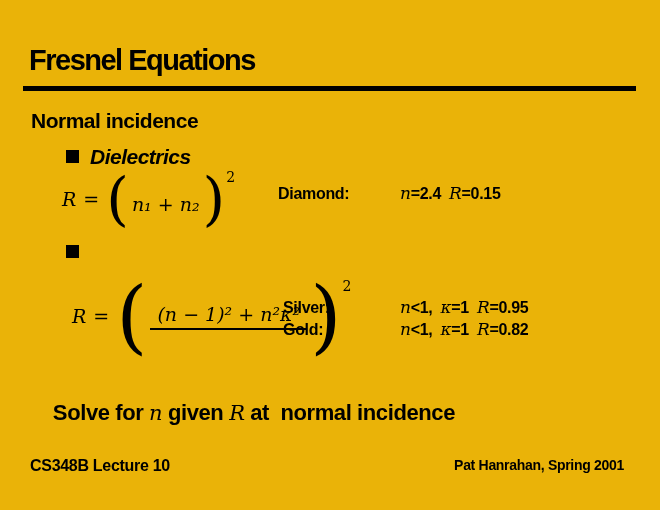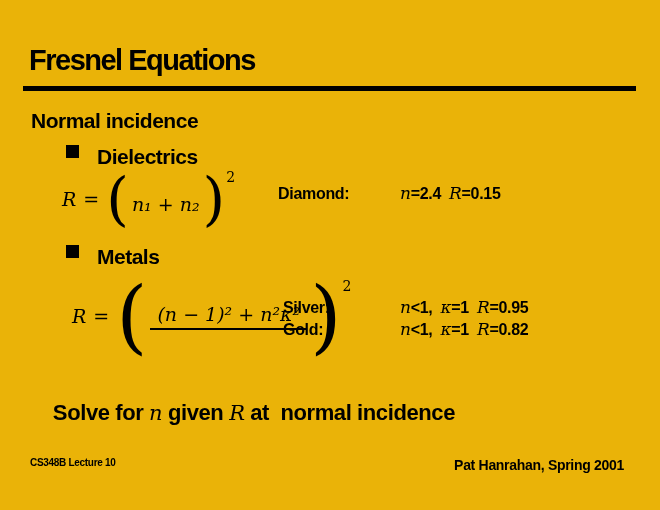--- a/index.html
+++ b/index.html
@@ -9,22 +9,22 @@
   }
   .title {
     position:absolute; left:29px; top:46px;
     font-size:29px; font-weight:bold; letter-spacing:-1.5px; line-height:1;
   }
   .rule { position:absolute; left:23px; top:86px; width:613px; height:5px; background:#000; }
   .heading {
     position:absolute; left:31px; top:109px;
     font-size:21px; font-weight:bold; letter-spacing:-0.5px; line-height:1.1;
   }
-  .bullet-row { position:absolute; display:flex; align-items:flex-start; gap:18px;
-    font-size:21px; font-weight:bold; letter-spacing:-0.5px; line-height:1.1; }
+  .bullet-row { position:absolute; display:flex; align-items:center; gap:11px;
+    font-size:21px; font-weight:bold; letter-spacing:-0.5px; line-height:1.1;font-style:italic; }
   .bullet-row .square { width:13px; height:13px; background:#000; flex:0 0 auto; }
   #dielectrics-row { left:66px; top:145px; }
   #metals-row { left:66px; top:245px; }
 
   .formula {
     position:absolute; display:flex; align-items:center;
     font-family:"DejaVu Serif","Liberation Serif","DejaVu Sans",serif;
     font-style:italic; font-size:19px; line-height:1.15;
   }
   #formula-dielectric { left:62px; top:168px; height:64px; }
@@ -52,21 +52,21 @@
     font-style:italic; font-weight:normal; font-size:17px;
   }
   .solve {
     position:absolute; left:30px; top:377px; font-size:22px; font-weight:bold;
     letter-spacing:-0.4px; white-space:pre-wrap; line-height:1.1;
   }
   .solve .svar {
     font-family:"DejaVu Serif","Liberation Serif","DejaVu Sans",serif;
     font-style:italic; font-weight:normal; font-size:21px;
   }
-  .footer-left { position:absolute; left:30px; top:457px; font-size:10px; font-weight:bold; letter-spacing:-0.3px; }
+  .footer-left { position:absolute; left:30px; top:457px; font-size:16px; font-weight:bold; letter-spacing:-0.3px; }
   .footer-right { position:absolute; right:36px; top:457px; font-size:14px; font-weight:bold; letter-spacing:-0.3px; }
 </style>
 </head>
 <body>
 
 <div class="slide">
 
   <div class="title">Fresnel Equations</div>
   <div class="rule"></div>
 
@@ -91,21 +91,20 @@
   <div class="examples" id="dielectric-examples">
     <div class="ex-row">
       <span class="ex-name">Diamond:</span>
       <span class="pair"><span class="mvar">n</span><span>=2.4</span></span>
       <span class="pair"><span class="mvar">R</span><span>=0.15</span></span>
     </div>
   </div>
 
   <div class="bullet-row" id="metals-row">
     <span class="square"></span>
-    <span>Metals</span>
   </div>
 
   <div class="formula" id="formula-metal">
     <span class="lhs">R</span>
     <span class="eq">=</span>
     <span class="paren">(</span>
     <span class="frac">
       <span class="num">(n − 1)² + n²κ²</span>
     </span>
     <span class="paren">)</span>

